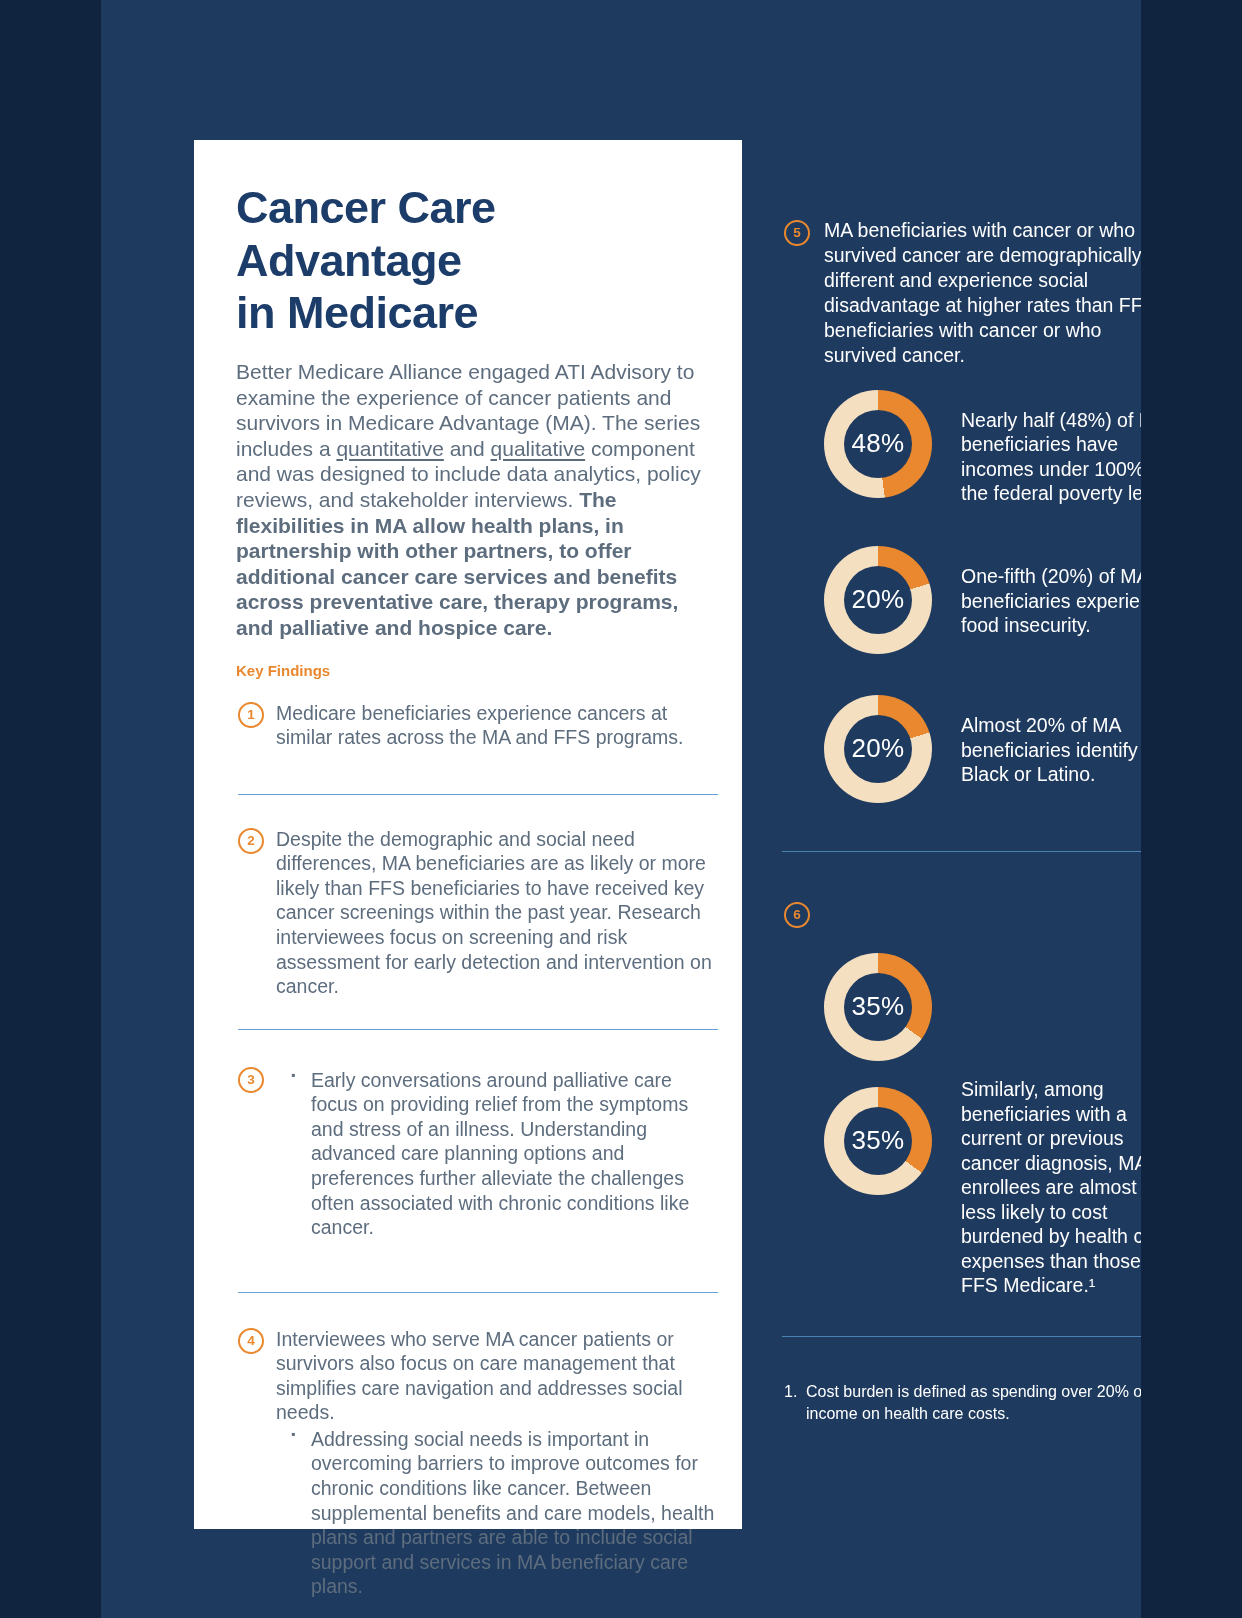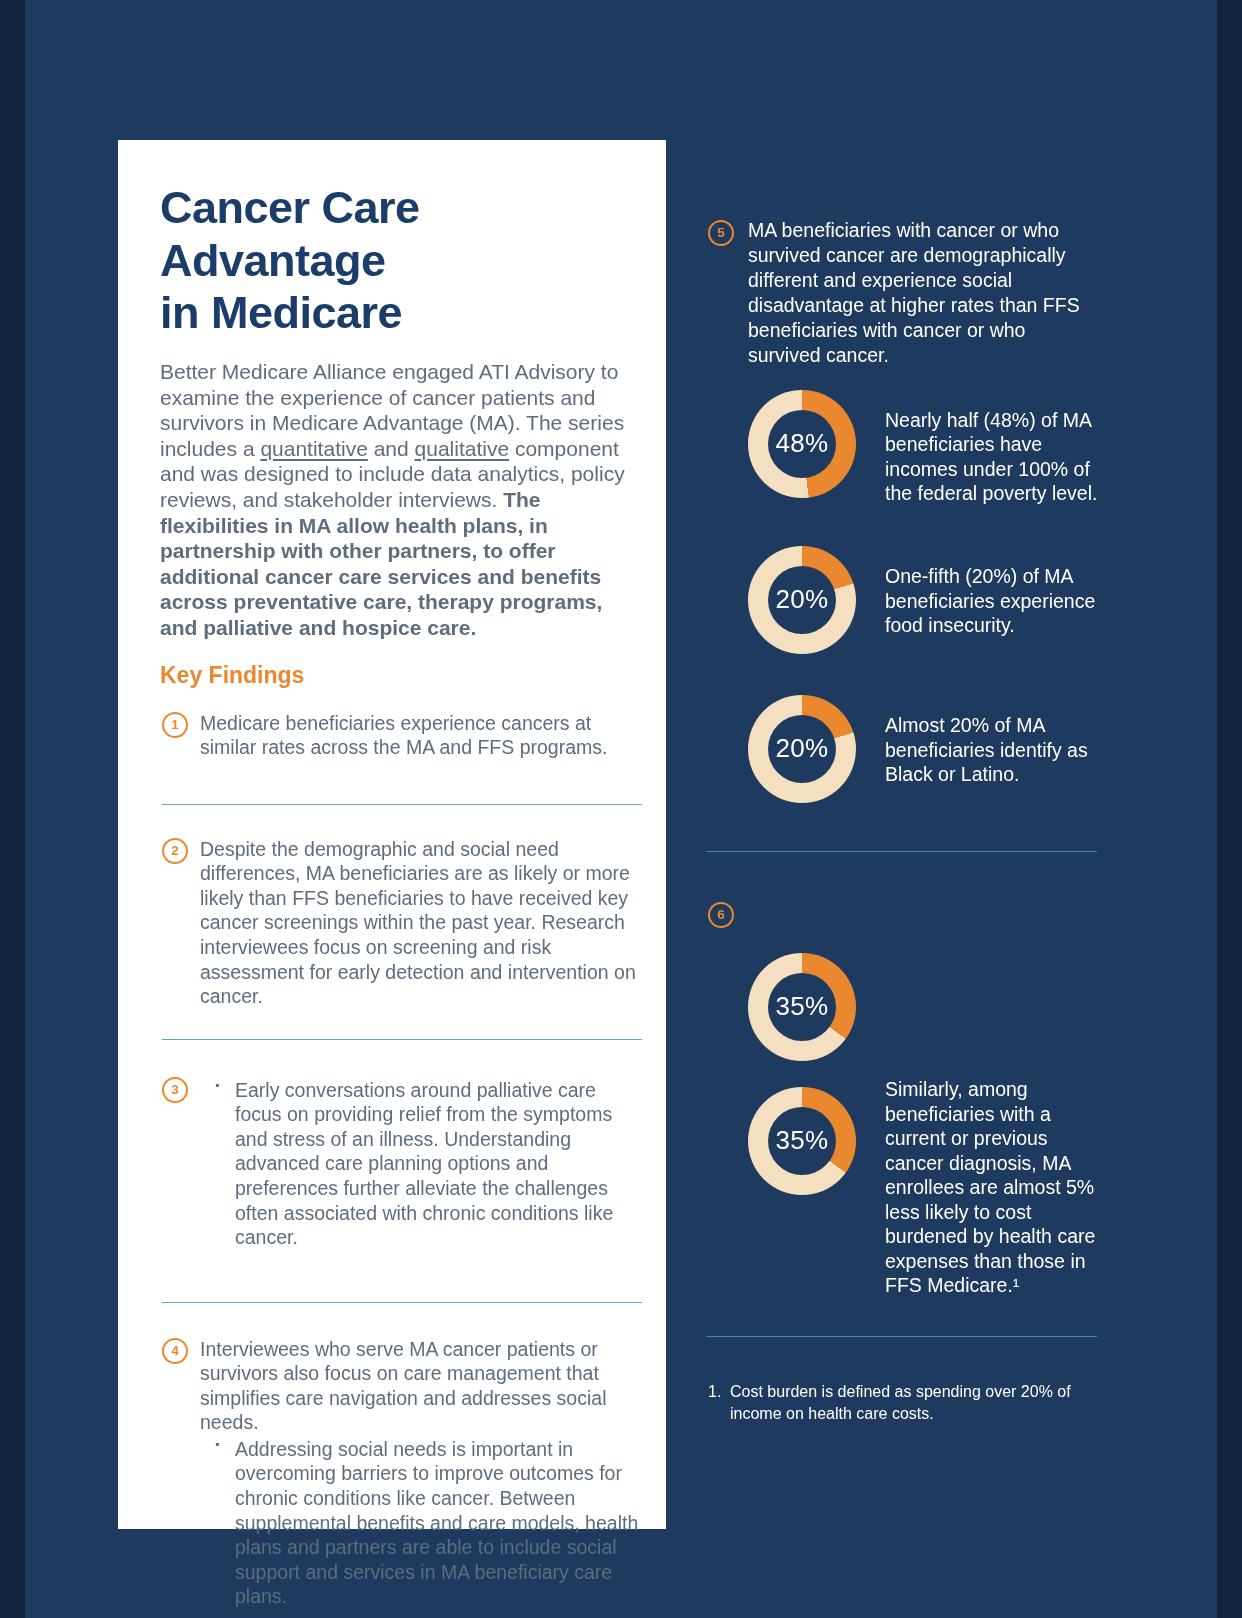--- a/index.html
+++ b/index.html
@@ -8,35 +8,35 @@
     --arc-rest:#f5dfc1;
     --title-navy:#1c3c69;
     --body-gray:#5d6d7e;
     --divider-light:#66a0d4;
     --divider-dark:#4a82b4;
     --text-white:#ffffff;
   }
   *{box-sizing:border-box;}
   body{margin:0;background:#10233f;}
   .page{
-    position:relative;width:1192px;height:1618px;margin:0 auto;
+    position:relative;width:1040px;height:1618px;margin:0 auto;
     background:var(--background);
     font-family:"Liberation Sans","DejaVu Sans",sans-serif;
     overflow:hidden;
   }
   
   .card{
     position:absolute;left:93px;top:140px;width:548px;height:1389px;
     background:#ffffff;padding:42px 26px 0 42px;
   }
   .title{font-size:45px;line-height:1.17;font-weight:700;color:var(--title-navy);letter-spacing:-0.5px;}
   .intro{margin-top:19px;font-size:21px;line-height:1.22;color:var(--body-gray);width:480px;}
   .intro a{color:inherit;text-decoration:underline;text-underline-offset:3px;cursor:pointer;}
   .intro .b{font-weight:700;text-align:center;}
-  .kf-heading{font-size:23px;font-weight:700;color:var(--accent-orange);}
+  .kf-heading{font-size:15px;font-weight:700;color:var(--accent-orange);}
   .finding{display:flex;gap:12px;margin-left:2px;color:var(--body-gray);font-size:19.5px;line-height:1.26;}
   .finding.first{margin-top:22px;}
   .badge{
     flex:none;width:26px;height:26px;margin-top:1px;border:2px solid var(--accent-orange);
     border-radius:50%;display:flex;align-items:center;justify-content:center;
     color:var(--accent-orange);font-size:13.5px;font-weight:700;
   }
   .finding ul{list-style:none;margin:2px 0 0 0;padding-left:35px;}
   .finding li{position:relative;}
   .finding li::before{content:"\25AA";position:absolute;left:-20px;top:0;font-size:12px;color:var(--body-gray);}

